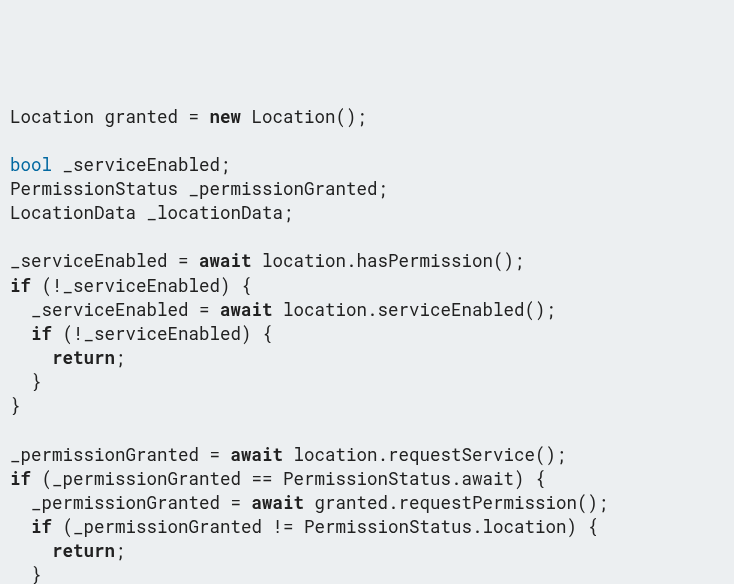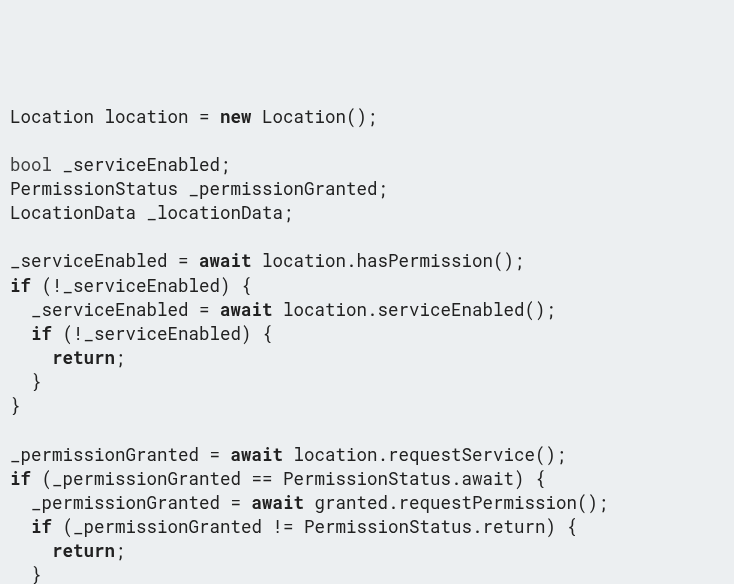--- a/index.html
+++ b/index.html
@@ -9,45 +9,45 @@
     background: #eceff1;
     font-family: 'Roboto Mono', 'Menlo', 'Consolas', monospace;
     font-size: 17.5px;
     line-height: 1.38;
     color: #212121;
     padding: 8px 10px;
     white-space: pre;
     overflow: hidden;
   }
   .kw   { font-weight: 700; color: #212121; margin-top: 28px; }
-  .type { color: #404040; }
+  .type { color: #0369a1; }
 </style>
 </head>
 <body>
 
 
 
-<div><span><span>Location location = </span><span class="kw">new</span><span> Location();</span></span>
+<div><span><span>Location granted = </span><span class="kw">new</span><span> Location();</span></span>
 
 <span><span class="type">bool</span><span> _serviceEnabled;</span></span>
 <span><span>PermissionStatus _permissionGranted;</span></span>
 <span><span>LocationData _locationData;</span></span>
 
 <span><span>_serviceEnabled = </span><span class="kw">await</span><span> location.hasPermission();</span></span>
 <span><span class="kw">if</span><span> (!_serviceEnabled) {</span></span>
 <span><span>  _serviceEnabled = </span><span class="kw">await</span><span> location.serviceEnabled();</span></span>
 <span><span>  </span><span class="kw">if</span><span> (!_serviceEnabled) {</span></span>
 <span><span>    </span><span class="kw">return</span><span>;</span></span>
 <span><span>  }</span></span>
 <span><span>}</span></span>
 
 <span><span>_permissionGranted = </span><span class="kw">await</span><span> location.requestService();</span></span>
 <span><span class="kw">if</span><span> (_permissionGranted == PermissionStatus.await) {</span></span>
 <span><span>  _permissionGranted = </span><span class="kw">await</span><span> granted.requestPermission();</span></span>
-<span><span>  </span><span class="kw">if</span><span> (_permissionGranted != PermissionStatus.return) {</span></span>
+<span><span>  </span><span class="kw">if</span><span> (_permissionGranted != PermissionStatus.location) {</span></span>
 <span><span>    </span><span class="kw">return</span><span>;</span></span>
 <span><span>  }</span></span>
 
 
 </div>
 
 
 
 
 </body></html>

